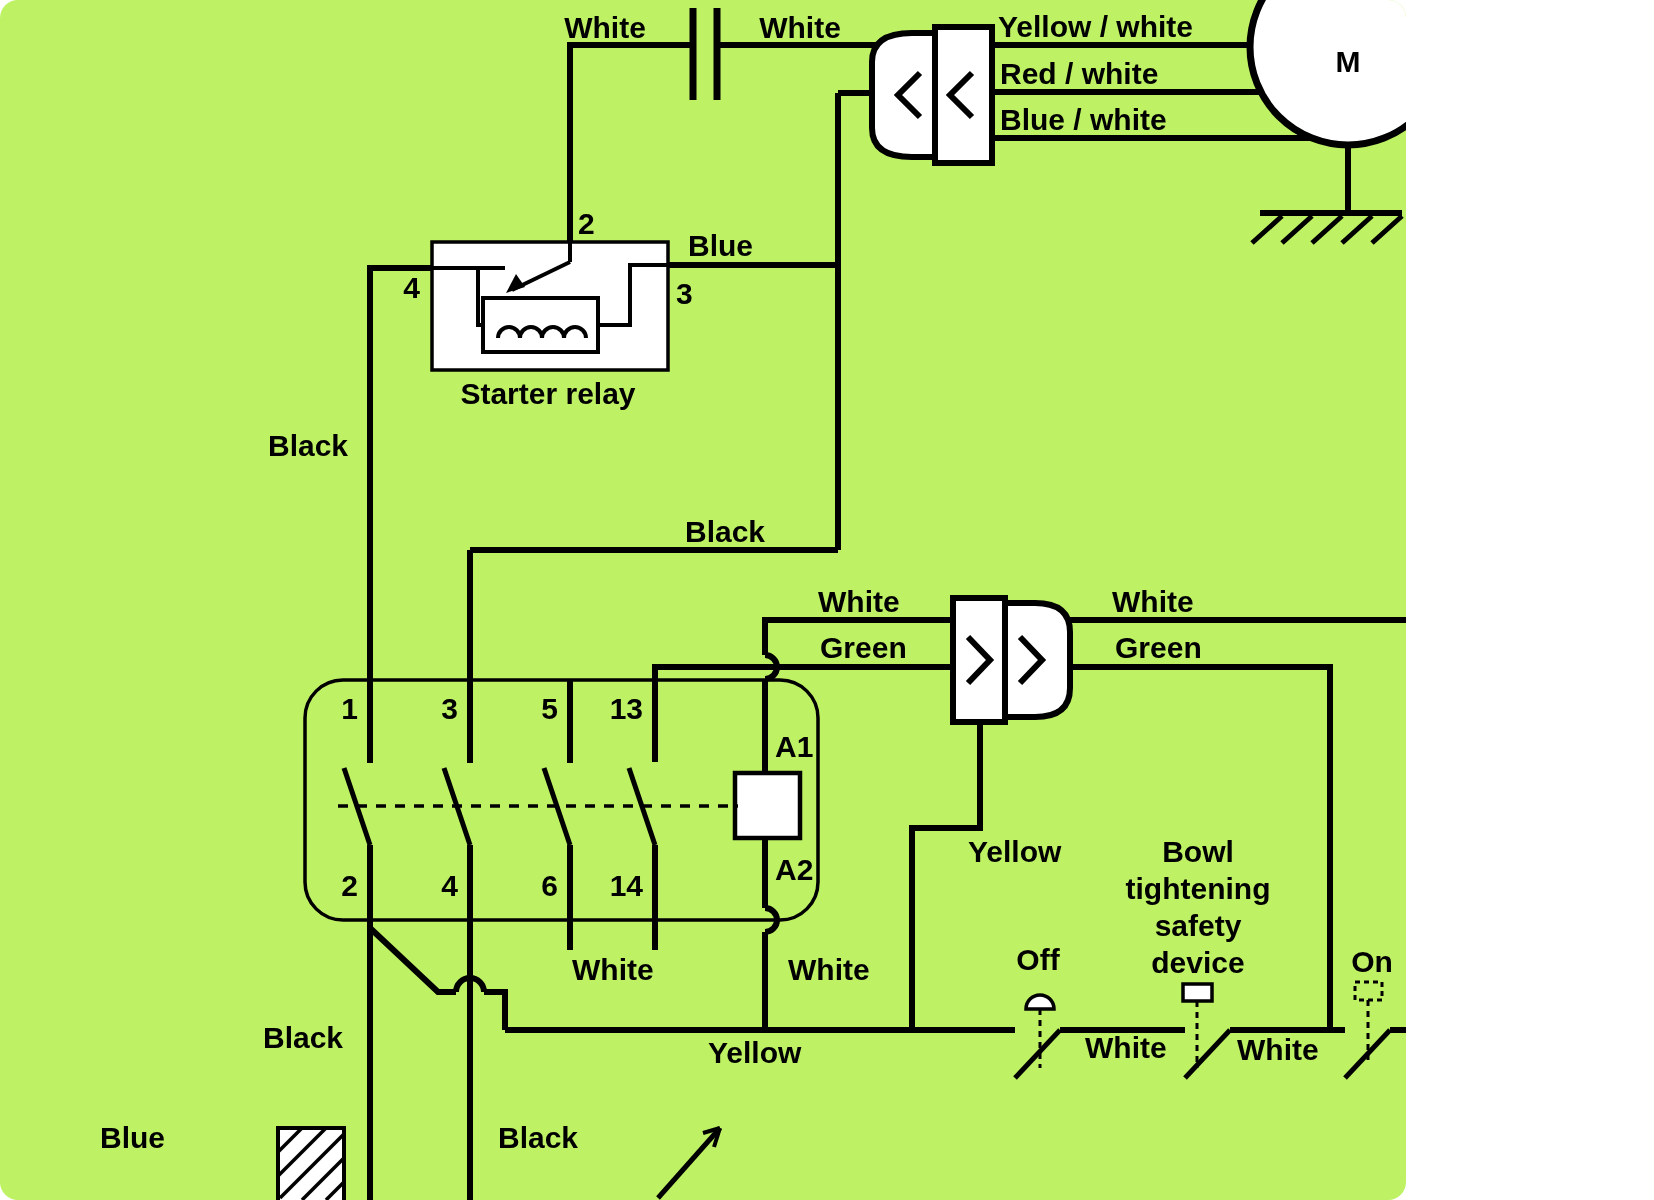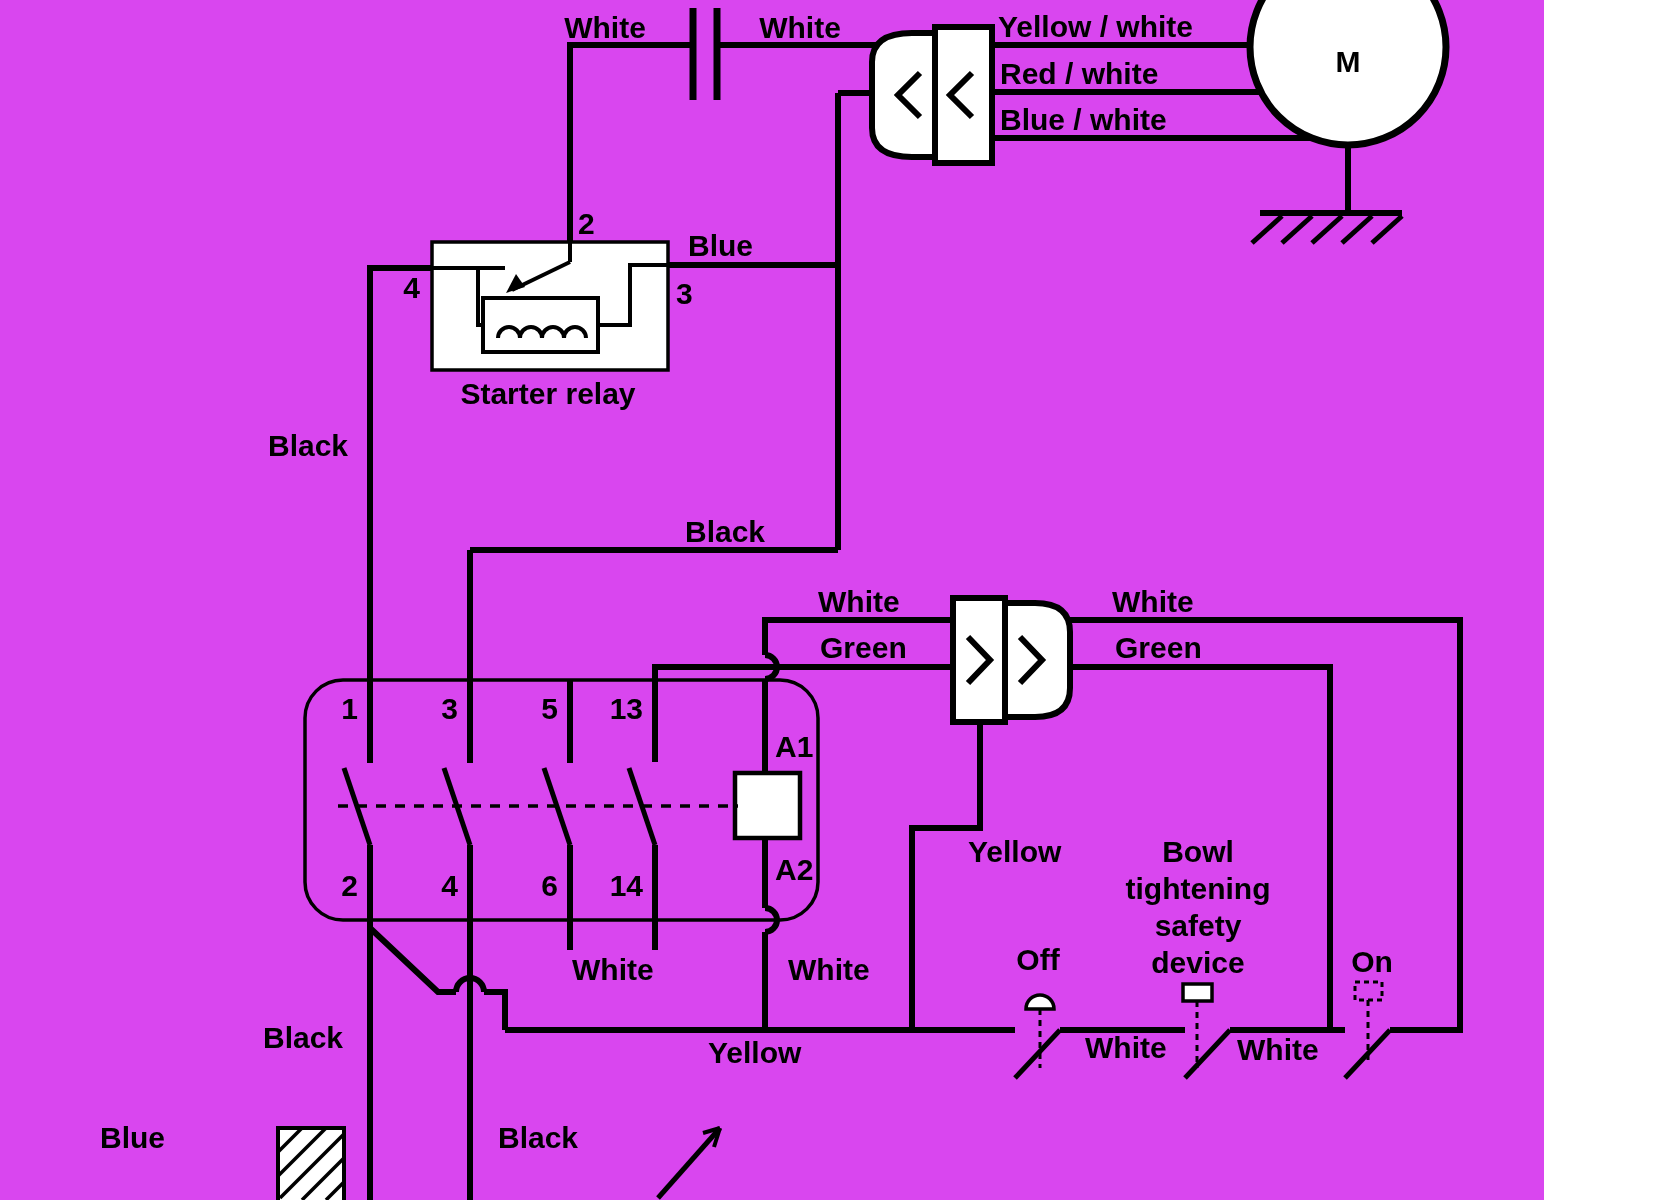--- a/index.html
+++ b/index.html
@@ -1,16 +1,16 @@
 <!DOCTYPE html>
 <html><head>
 <meta charset="utf-8">
 <style>
   html,body{margin:0;padding:0;background:#ffffff;}
-  .stage{width:1544px;height:1200px;position:relative;background:#d946ef;overflow:hidden;}
+  .stage{width:1406px;height:1200px;position:relative;background:#bef264;overflow:hidden;border-radius:18px;}
   svg{display:block;}
   .lbl{font-family:"Liberation Sans","DejaVu Sans",sans-serif;font-weight:bold;fill:#000;font-size:30px;}
   .wire{stroke:#000;stroke-width:6;fill:none;}
   .wire5{stroke:#000;stroke-width:5;fill:none;}
   .thin{stroke:#000;stroke-width:4;fill:none;}
   .box{stroke:#000;stroke-width:3.5;fill:#fff;}
   .boxn{stroke:#000;stroke-width:3.5;fill:none;}
   .conn{stroke:#000;stroke-width:6;fill:#fff;}
   .dash{stroke:#000;stroke-width:3;fill:none;stroke-dasharray:6 5;}
 </style>

